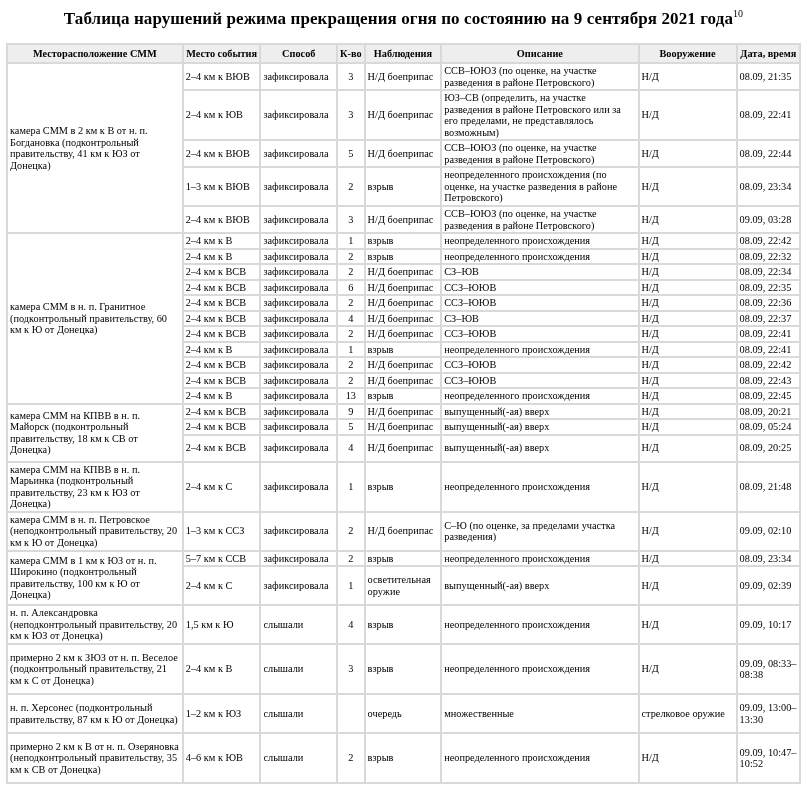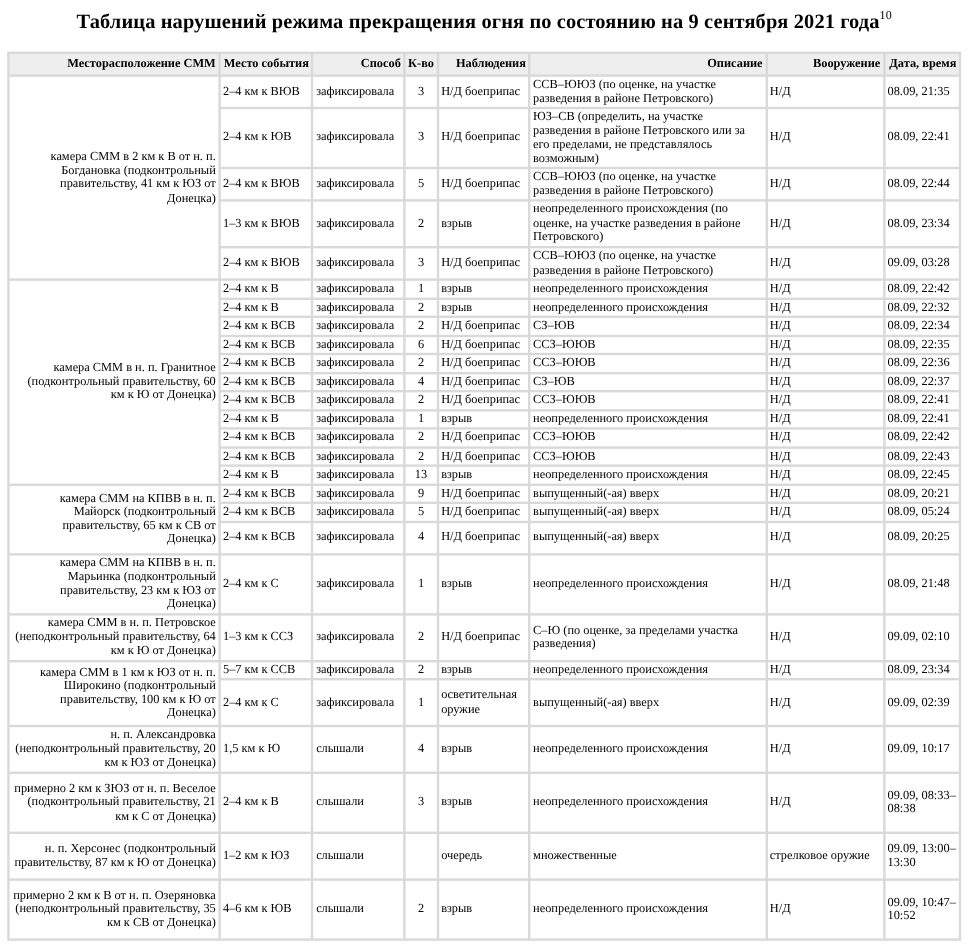--- a/index.html
+++ b/index.html
@@ -28,31 +28,31 @@
     font-size: 10.3px;
     line-height: 11.5px;
     table-layout: fixed;
   }
   th {
     background: #eeeeee;
     font-weight: bold;
     font-size: 10.3px;
     padding: 2px 2px;
     height: 13px;
-    text-align: right;
+    text-align: center;
     white-space: nowrap;
   }
   td {
     background: #ffffff;
     padding: 1px 2px;
     vertical-align: middle;
     text-align: left;
   }
   td.num { text-align: center; }
-  td.loc { vertical-align: middle; text-align: right; }
+  td.loc { vertical-align: middle; }
   col.c1 { width: 170px; }
   col.c2 { width: 74px; }
   col.c3 { width: 73px; }
   col.c4 { width: 25px; }
   col.c5 { width: 73px; }
   col.c6 { width: 191px; }
   col.c7 { width: 94px; }
   col.c8 { width: 60px; }
   tr.h1 td { height: 11.5px; }
   tr.h2 td { height: 23px; }
@@ -228,21 +228,21 @@
       <tr class="h1">
         <td>2–4 км к В</td>
         <td>зафиксировала</td>
         <td class="num">13</td>
         <td>взрыв</td>
         <td>неопределенного происхождения</td>
         <td>Н/Д</td>
         <td>08.09, 22:45</td>
       </tr>
       <tr class="h1">
-        <td class="loc" rowspan="3">камера СММ на КПВВ в н. п. Майорск (подконтрольный правительству, 65 км к СВ от Донецка)</td>
+        <td class="loc" rowspan="3">камера СММ на КПВВ в н. п. Майорск (подконтрольный правительству, 18 км к СВ от Донецка)</td>
         <td>2–4 км к ВСВ</td>
         <td>зафиксировала</td>
         <td class="num">9</td>
         <td>Н/Д боеприпас</td>
         <td>выпущенный(-ая) вверх</td>
         <td>Н/Д</td>
         <td>08.09, 20:21</td>
       </tr>
       <tr class="h1">
         <td>2–4 км к ВСВ</td>
@@ -266,21 +266,21 @@
         <td class="loc" rowspan="1">камера СММ на КПВВ в н. п. Марьинка (подконтрольный правительству, 23 км к ЮЗ от Донецка)</td>
         <td>2–4 км к С</td>
         <td>зафиксировала</td>
         <td class="num">1</td>
         <td>взрыв</td>
         <td>неопределенного происхождения</td>
         <td>Н/Д</td>
         <td>08.09, 21:48</td>
       </tr>
       <tr class="h3">
-        <td class="loc" rowspan="1">камера СММ в н. п. Петровское (неподконтрольный правительству, 64 км к Ю от Донецка)</td>
+        <td class="loc" rowspan="1">камера СММ в н. п. Петровское (неподконтрольный правительству, 20 км к Ю от Донецка)</td>
         <td>1–3 км к ССЗ</td>
         <td>зафиксировала</td>
         <td class="num">2</td>
         <td>Н/Д боеприпас</td>
         <td>С–Ю (по оценке, за пределами участка разведения)</td>
         <td>Н/Д</td>
         <td>09.09, 02:10</td>
       </tr>
       <tr class="h1">
         <td class="loc" rowspan="2">камера СММ в 1 км к ЮЗ от н. п. Широкино (подконтрольный правительству, 100 км к Ю от Донецка)</td>

